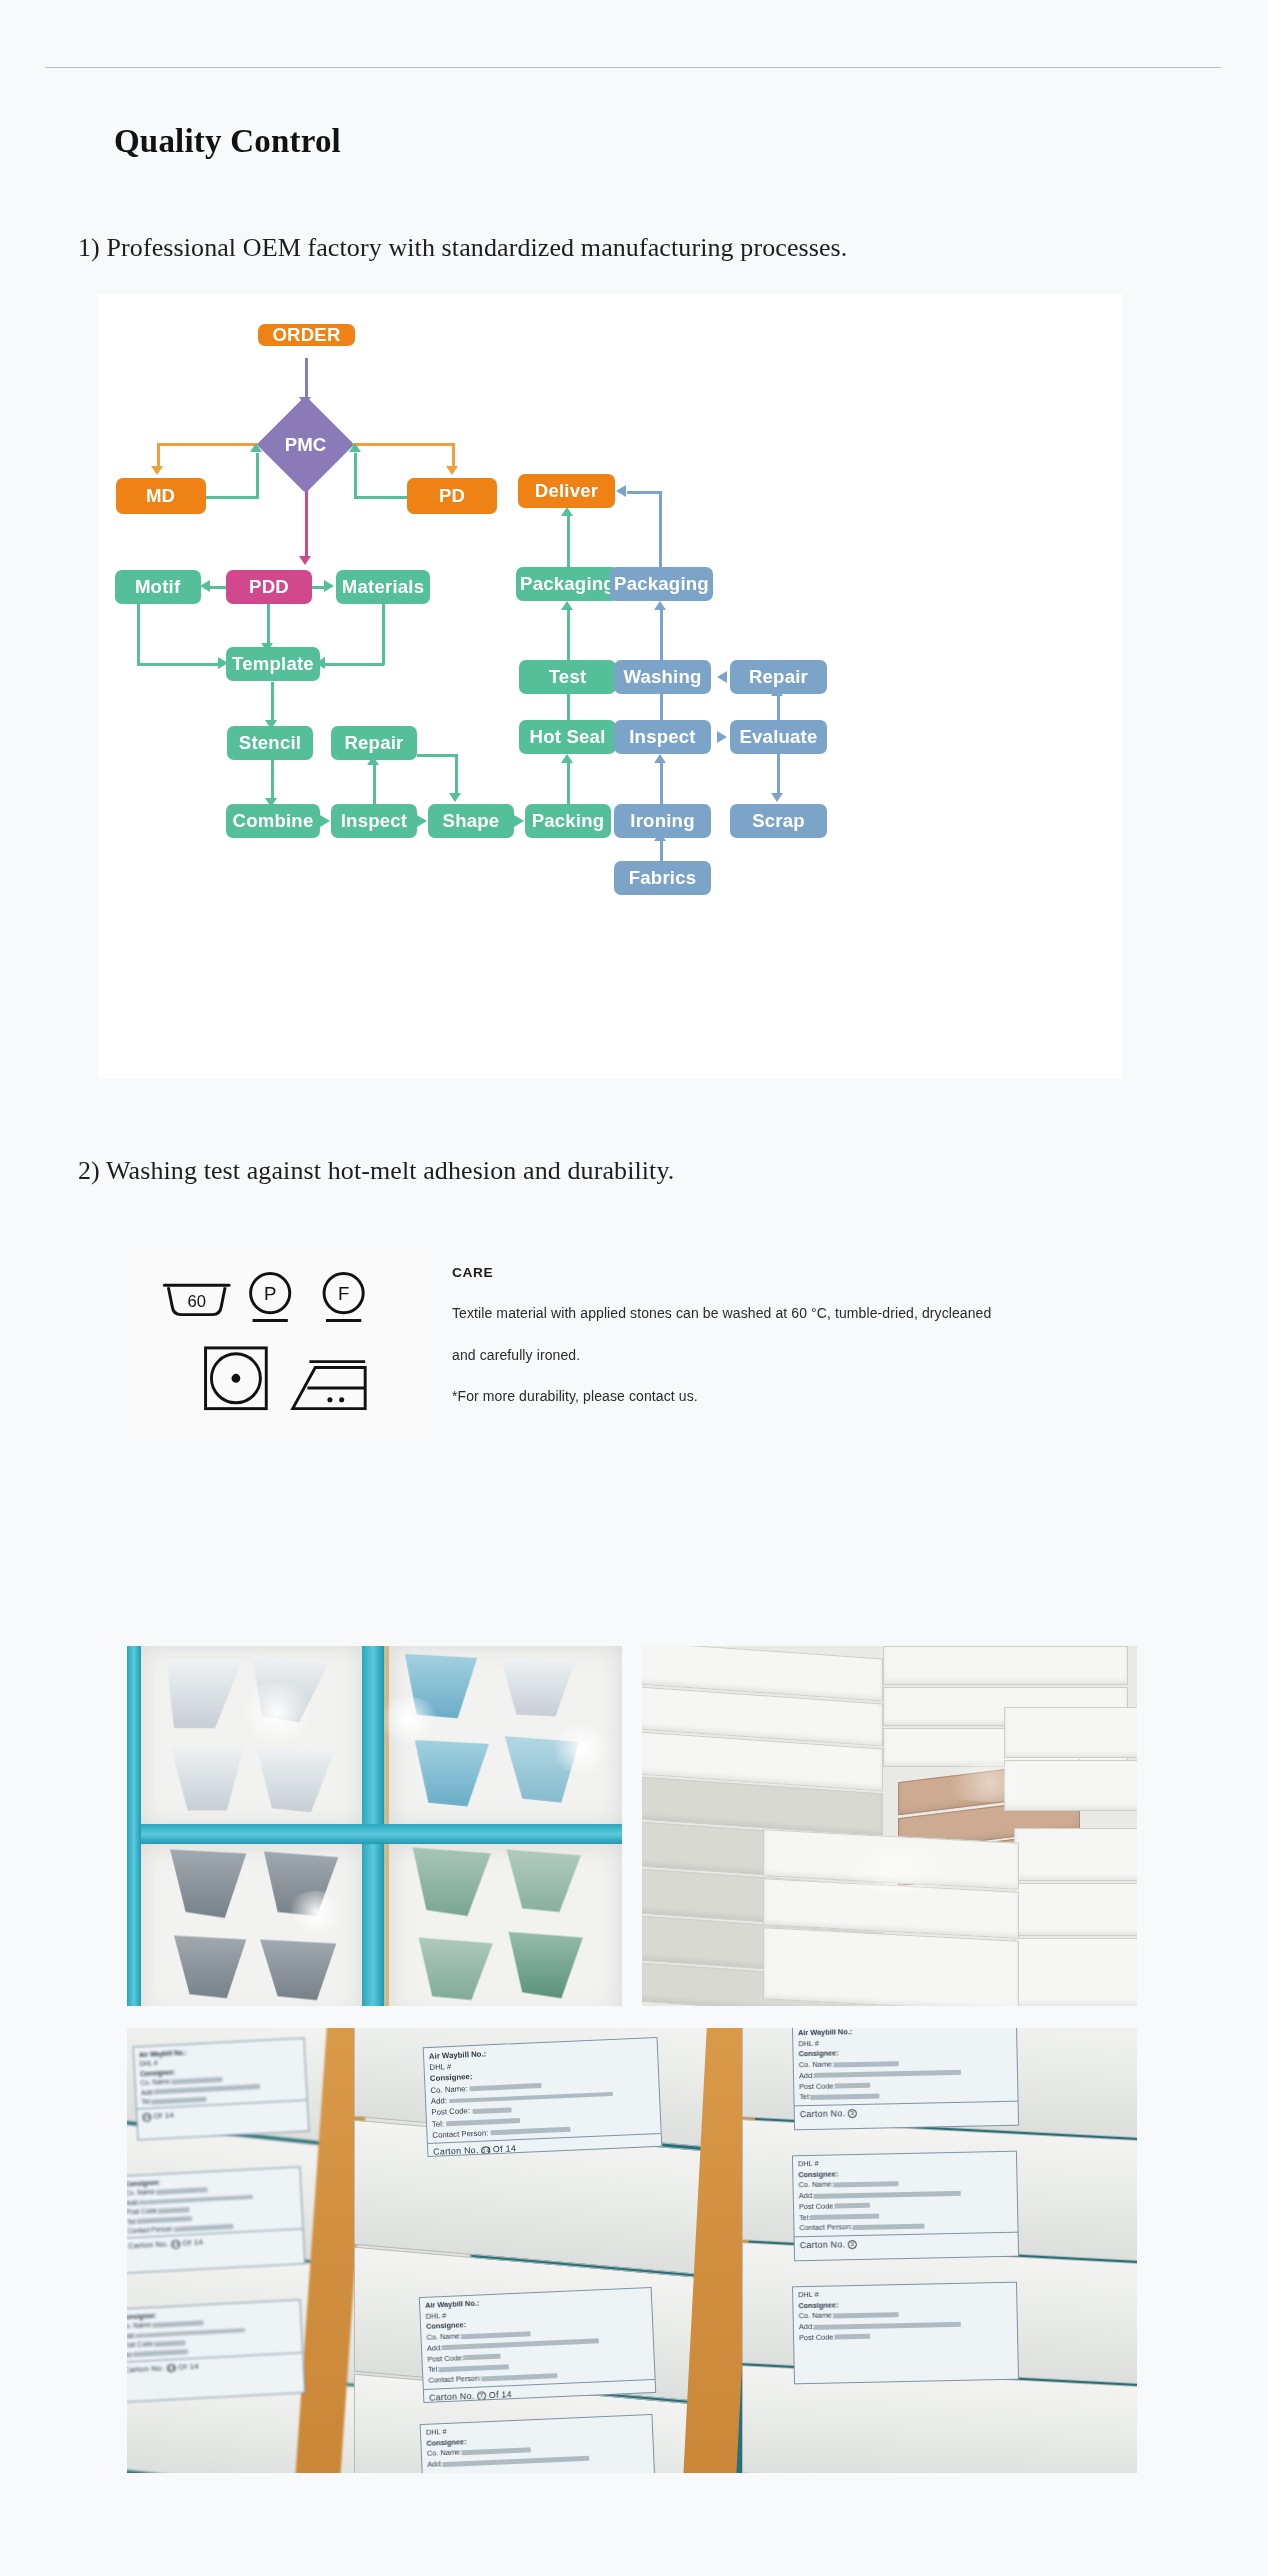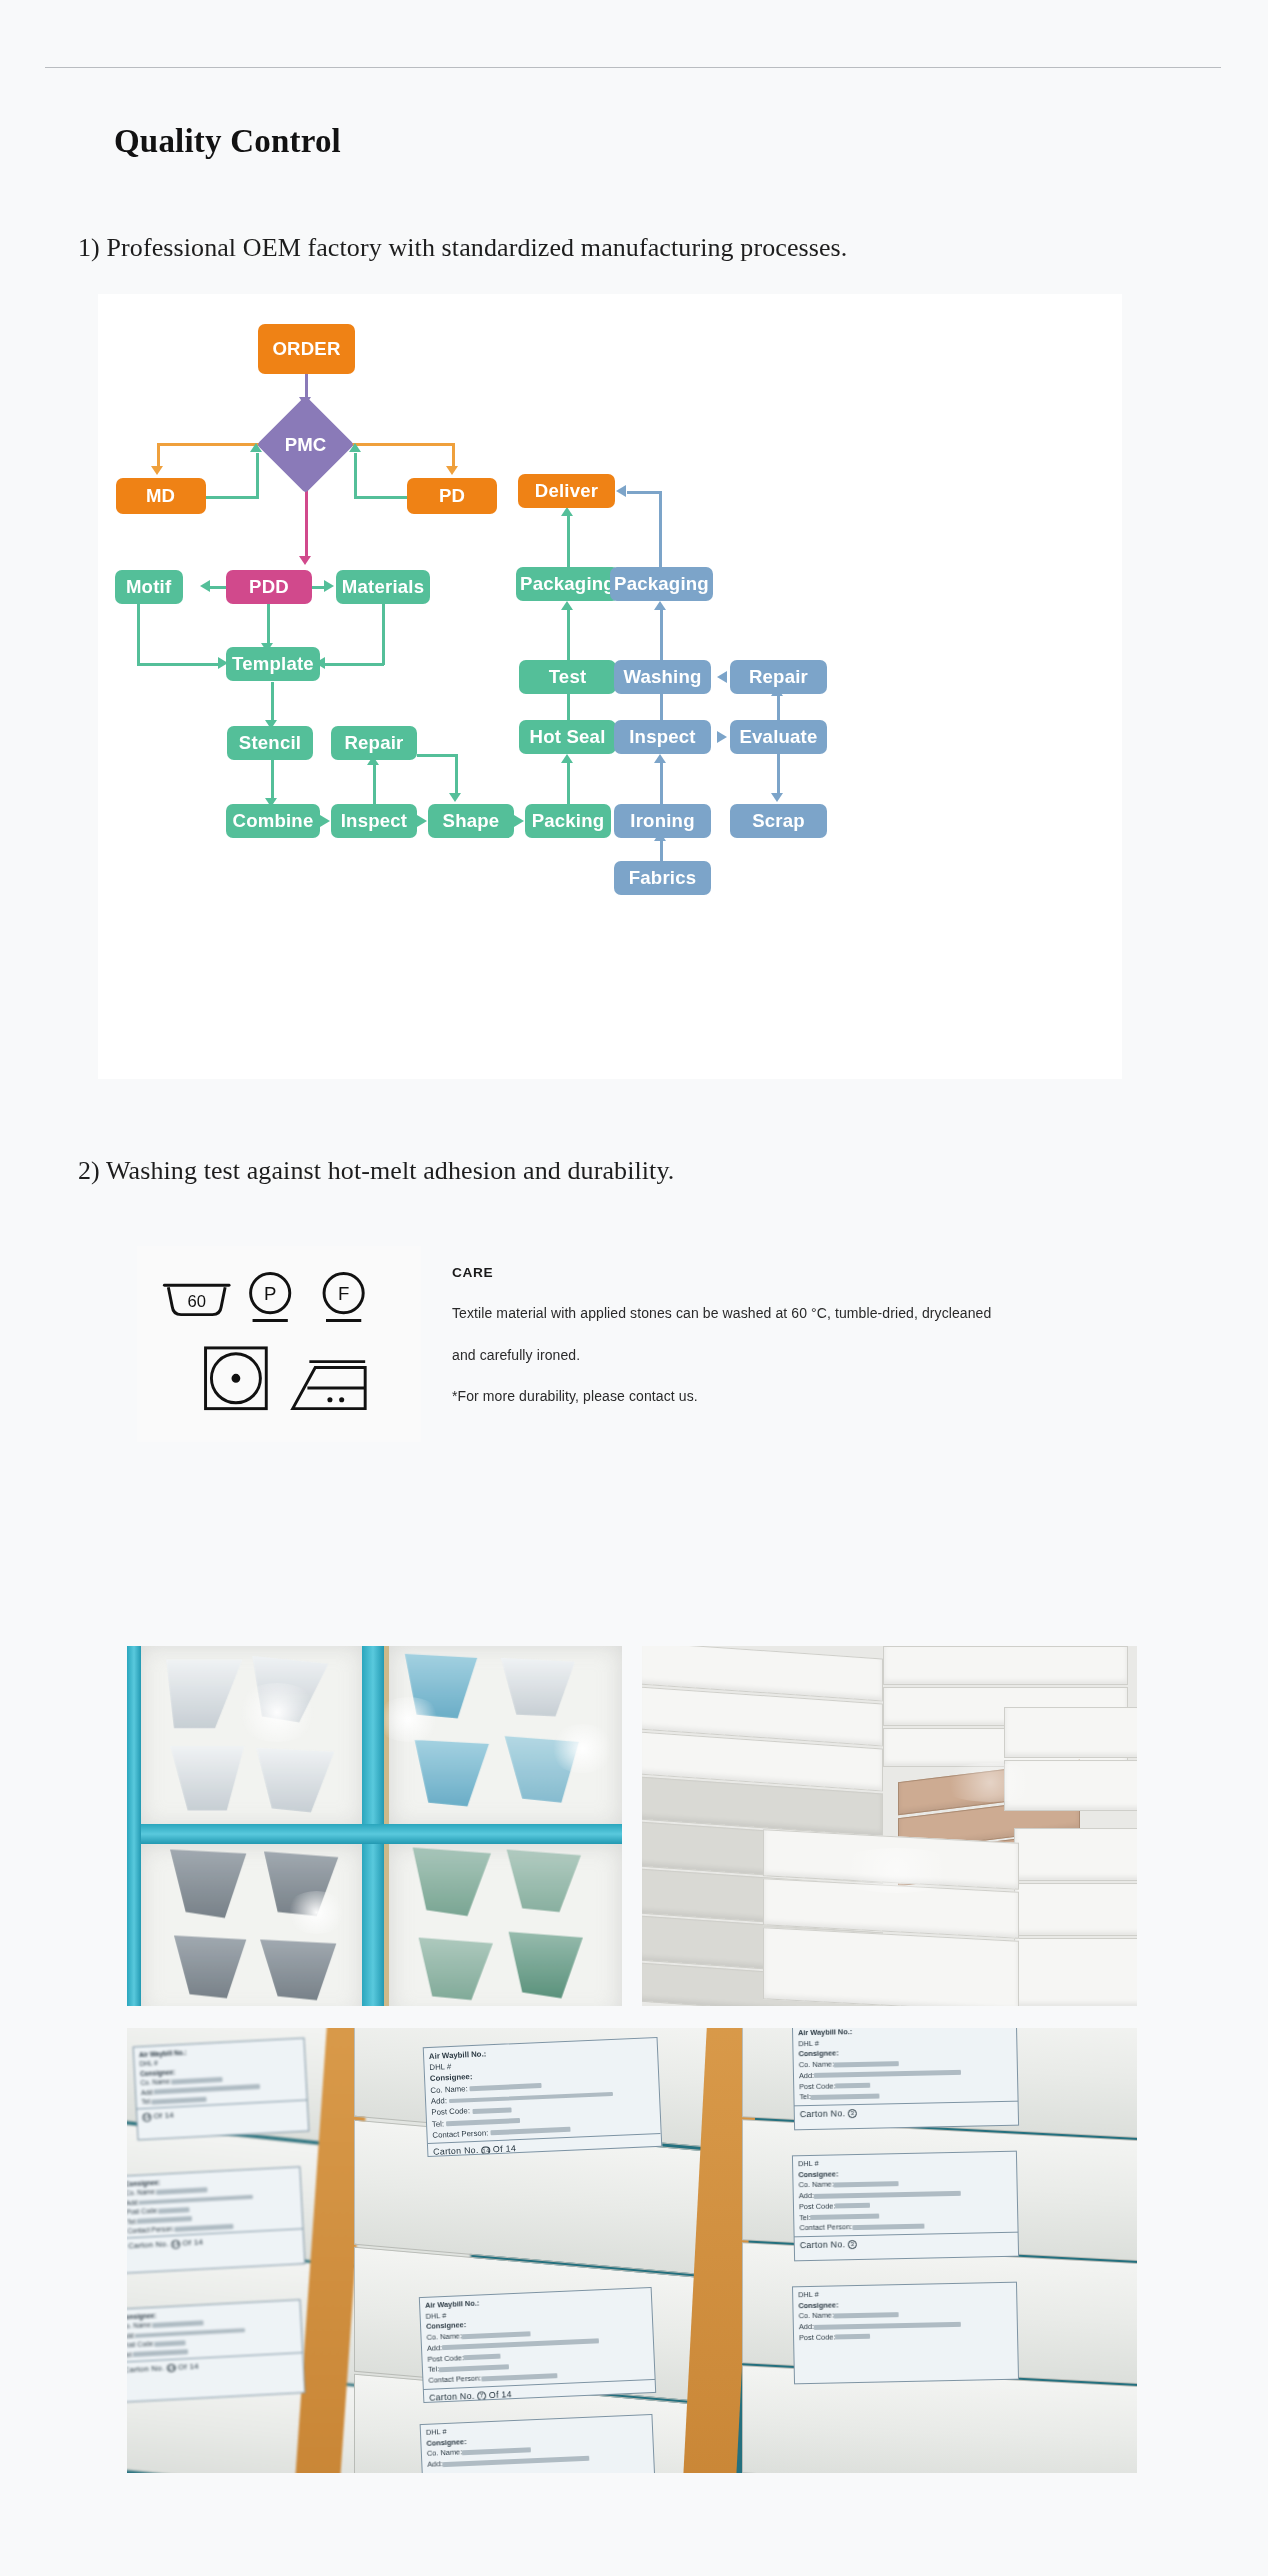--- a/index.html
+++ b/index.html
@@ -159,21 +159,21 @@
 
   <div class="top-rule"></div>
 
   <div class="h1">Quality Control</div>
 
   <div class="para p1">1) Professional OEM factory with standardized manufacturing processes.</div>
 
   <div class="flow-panel">
     <div class="flow-inner">
 
-      <div class="node n-orange" style="left:160px; top:30px; width:97px; height:50px;">ORDER</div>
+      <div class="node n-orange" style="left:160px; top:30px; width:97px; height:22px;">ORDER</div>
 
       <div class="ln v c-purple" style="left:207px; top:64px; height:43px;"></div>
       <div class="ar ar-down" style="left:201px; top:103px; border-top:9.8px solid #8a7ab8;"></div>
 
       <div class="diamond" style="left:173px; top:116px; width:69px; height:69px;"></div>
       <div class="diamond-label" style="left:173px; top:116px; width:69px; height:69px;">PMC</div>
 
       <div class="ln h c-orange" style="left:59px; top:149px; width:122px;"></div>
       <div class="ln v c-orange" style="left:59px; top:149px; height:27px;"></div>
       <div class="ar ar-down" style="left:53px; top:172px; border-top:9.8px solid #efa03c;"></div>
@@ -190,21 +190,21 @@
       <div class="ln v c-green" style="left:158px; top:159px; height:45px;"></div>
       <div class="ar ar-up" style="left:152px; top:149px; border-bottom:9.8px solid #54bf99;"></div>
 
       <div class="ln h c-green" style="left:256px; top:202px; width:53px;"></div>
       <div class="ln v c-green" style="left:256px; top:159px; height:45px;"></div>
       <div class="ar ar-up" style="left:251px; top:149px; border-bottom:9.8px solid #54bf99;"></div>
 
       <div class="ln v c-pink" style="left:207px; top:184px; height:82px;"></div>
       <div class="ar ar-down" style="left:201px; top:262px; border-top:9.8px solid #d1498c;"></div>
 
-      <div class="node n-green" style="left:16.6px; top:276px; width:68px; height:34px;text-align:right;">Motif</div>
+      <div class="node n-green" style="left:16.6px; top:276px; width:86px; height:34px;text-align:right;">Motif</div>
       <div class="node n-pink" style="left:128px; top:276px; width:86px; height:34px;">PDD</div>
       <div class="node n-green" style="left:238px; top:276px; width:94px; height:34px;">Materials</div>
 
       <div class="ln h c-green" style="left:112px; top:292px; width:17.6px;"></div>
       <div class="ar ar-left" style="left:102px; top:286px; border-right:10.8px solid #54bf99;"></div>
 
       <div class="ln h c-green" style="left:214px; top:292px; width:13.7px;"></div>
       <div class="ar ar-right" style="left:226px; top:286px; border-left:10.8px solid #54bf99;"></div>
 
       <div class="ln v c-green" style="left:169px; top:310px; height:43px;"></div>

